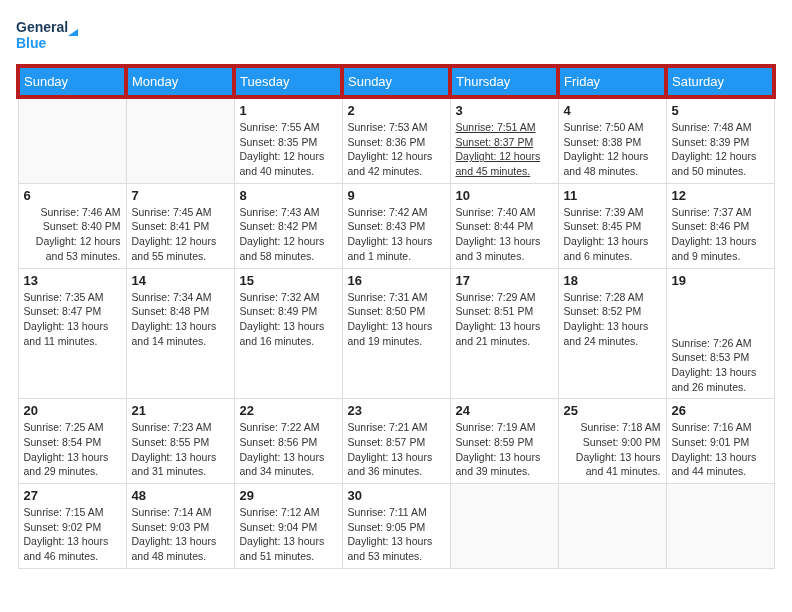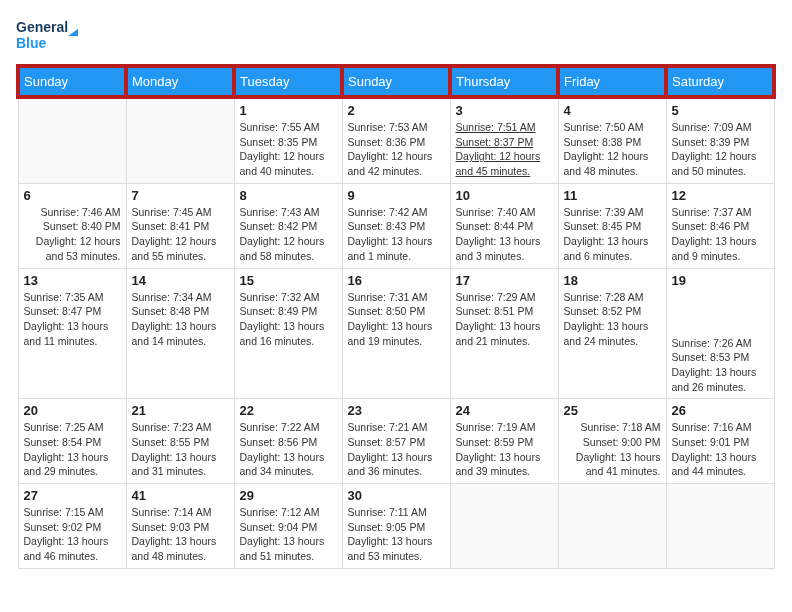--- a/index.html
+++ b/index.html
@@ -124,21 +124,21 @@
 Daylight: 12 hours and 45 minutes.</div>
         </td>
         <td>
           <div class="day-num">4</div>
           <div class="cell-info" style="white-space: pre-line;">Sunrise: 7:50 AM
 Sunset: 8:38 PM
 Daylight: 12 hours and 48 minutes.</div>
         </td>
         <td>
           <div class="day-num">5</div>
-          <div class="cell-info" style="white-space: pre-line;">Sunrise: 7:09 AM
+          <div class="cell-info" style="white-space: pre-line;">Sunrise: 7:48 AM
 Sunset: 8:39 PM
 Daylight: 12 hours and 50 minutes.</div>
         </td>
       </tr>
       <tr>
         <td>
           <div class="day-num">6</div>
           <div class="cell-info" style="white-space: pre-line; text-align: right;">Sunrise: 7:46 AM
 Sunset: 8:40 PM
 Daylight: 12 hours and 53 minutes.</div>
@@ -269,21 +269,21 @@
         </td>
       </tr>
       <tr>
         <td>
           <div class="day-num">27</div>
           <div class="cell-info" style="white-space: pre-line;">Sunrise: 7:15 AM
 Sunset: 9:02 PM
 Daylight: 13 hours and 46 minutes.</div>
         </td>
         <td>
-          <div class="day-num">41</div>
+          <div class="day-num">48</div>
           <div class="cell-info" style="white-space: pre-line;">Sunrise: 7:14 AM
 Sunset: 9:03 PM
 Daylight: 13 hours and 48 minutes.</div>
         </td>
         <td>
           <div class="day-num">29</div>
           <div class="cell-info" style="white-space: pre-line;">Sunrise: 7:12 AM
 Sunset: 9:04 PM
 Daylight: 13 hours and 51 minutes.</div>
         </td>

